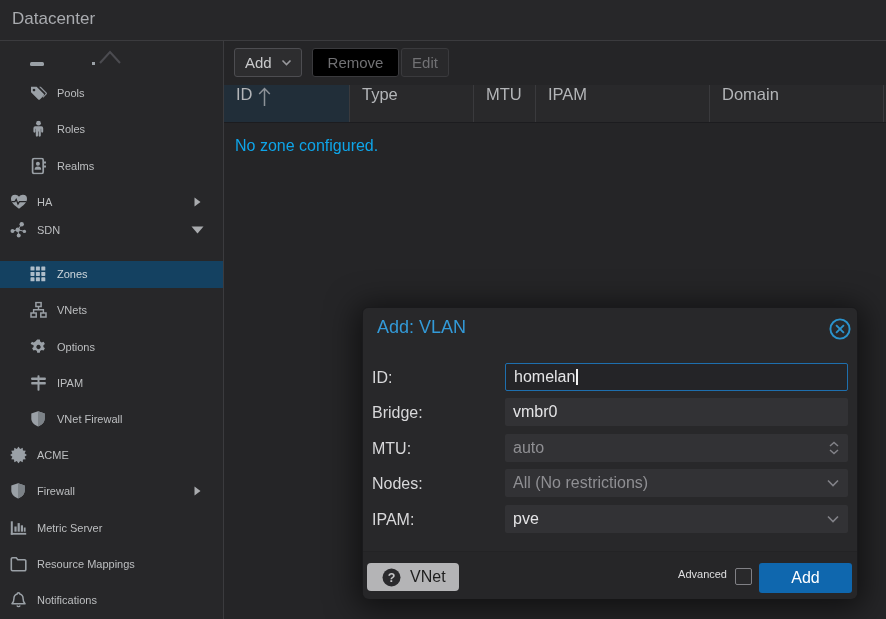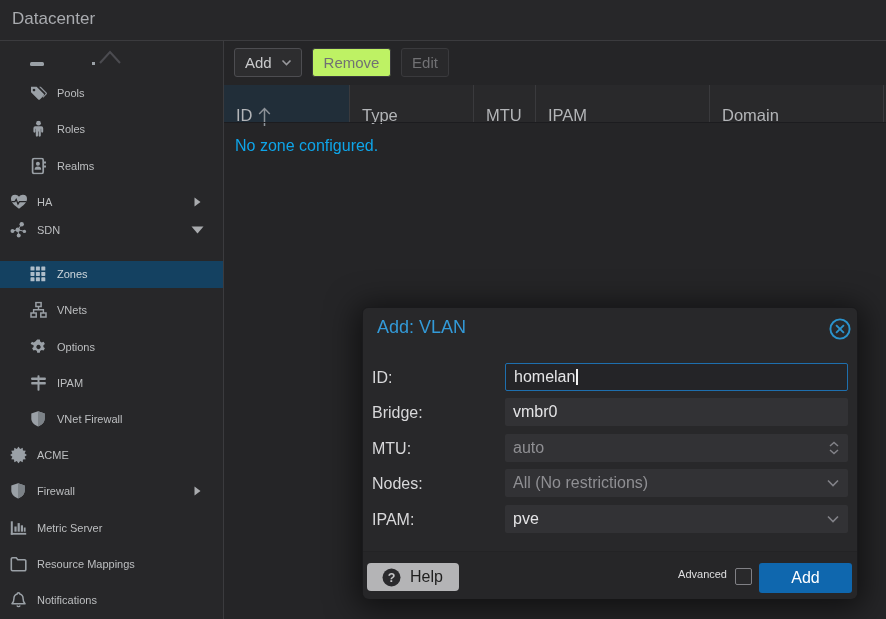--- a/index.html
+++ b/index.html
@@ -21,25 +21,25 @@
   .lv2 svg { left:30px; } .lv2 .txt { left:57px; }
   .selrow { position:absolute; left:0; width:223px; height:27px; background:#144161; }
   .caret { position:absolute; top:50%; transform:translateY(-50%); left:178px; }
 
   
   #content { position:absolute; left:224px; top:41px; width:662px; height:578px; background:#252527; }
   #toolbar { position:absolute; left:224px; top:41px; width:662px; height:44px; background:#252527; }
   .btn { position:absolute; top:7px; height:29px; border-radius:3px; font-size:15px;
          display:flex; align-items:center; justify-content:center; }
   #btn-add { left:10px; width:68px; background:#2d2d2f; border:1px solid #4d4d51; color:#c9cacc; }
-  #btn-remove { left:88px; width:79px; background:#bef264; border:1px solid #3a3a3d; color:#717174; }
+  #btn-remove { left:88px; width:87px; background:#000000; border:1px solid #3a3a3d; color:#717174; }
   #btn-edit { left:177px; width:48px; background:#29292b; border:1px solid #3a3a3d; color:#717174; }
 
   #thead { position:absolute; left:224px; top:85px; width:662px; height:37px; background:#29292b; }
-  #thead .hcell { position:absolute; top:12px; height:37px; font-size:16.5px; color:#b3b5b8; display:flex; align-items:center; }
+  #thead .hcell { position:absolute; top:0; height:37px; font-size:16.5px; color:#b3b5b8; display:flex; }
   #thead .sep { position:absolute; top:0px; height:37px; width:1px; background:#3a3a3d; }
   #idcell { position:absolute; left:0; top:0; width:125px; height:37px; background:#212e39; }
   #theadline { position:absolute; left:224px; top:122px; width:662px; height:1px; background:#1c1c1f; }
   #nozone { position:absolute; left:235px; top:137px; font-size:16px; color:#0ea5e9;text-align:right; }
 
   
   #modal { position:absolute; left:362px; top:307px; width:496px; height:292px; background:#28282a;
            border:1px solid #1a1a1c; border-radius:6px; box-shadow:0 4px 30px 6px rgba(0,0,0,0.55); }
   #mtitle { position:absolute; left:14px; top:9px; font-size:18px; color:#339ad8; }
   #mclose { position:absolute; right:6px; top:10px; }
@@ -274,19 +274,19 @@
         <path d="M2 2.5 L7 7.5 L12 2.5" stroke="#828288" stroke-width="1.6" fill="none"></path>
       </svg>
   </div>
   <div id="mfootline"></div>
   <div id="mfoot">
     <div id="helpbtn">
       <svg width="19" height="19" viewBox="0 0 19 19">
           <circle cx="9.5" cy="9.5" r="9" fill="#2a2a2d"></circle>
           <text x="9.5" y="14" text-anchor="middle" font-family="Liberation Sans, sans-serif" font-size="12.5" font-weight="bold" fill="#c6c6c8">?</text>
         </svg>
-      <span>Help</span>
+      <span>VNet</span>
     </div>
     <div id="advlbl">Advanced</div>
     <div id="advbox"></div>
     <div id="addbtn">Add</div>
   </div>
 </div>
 
 </body></html>

